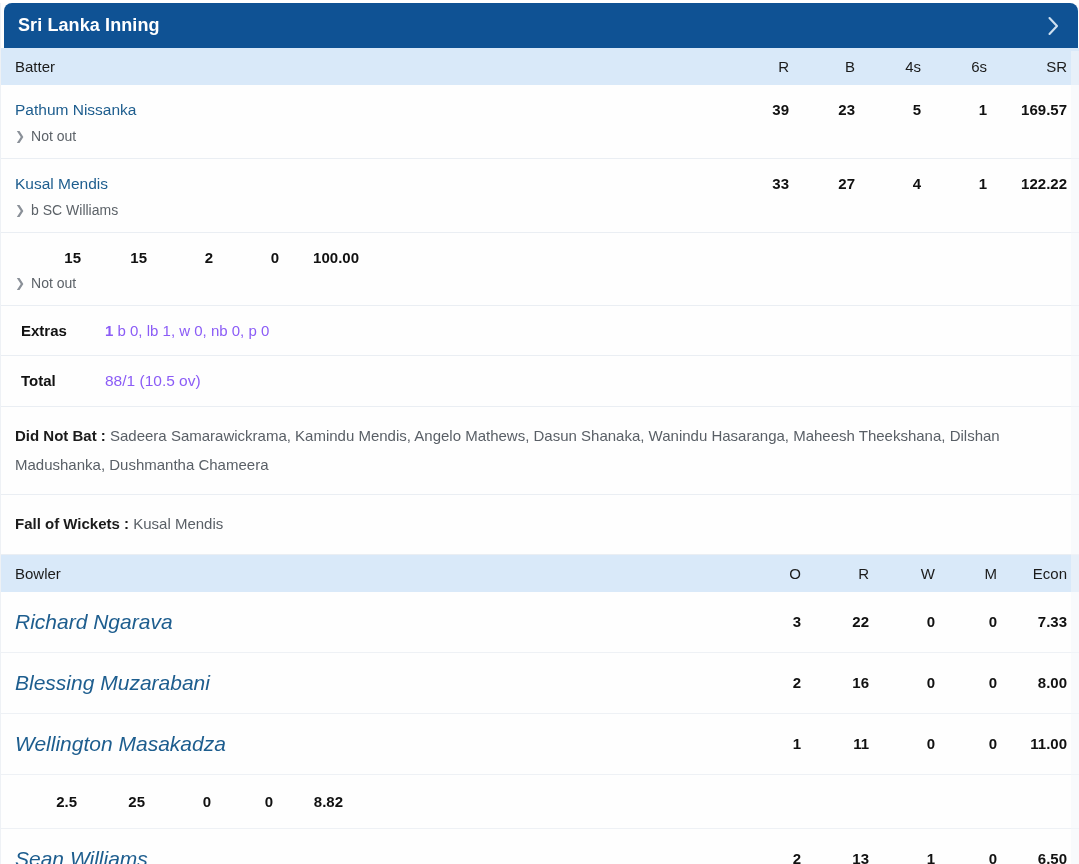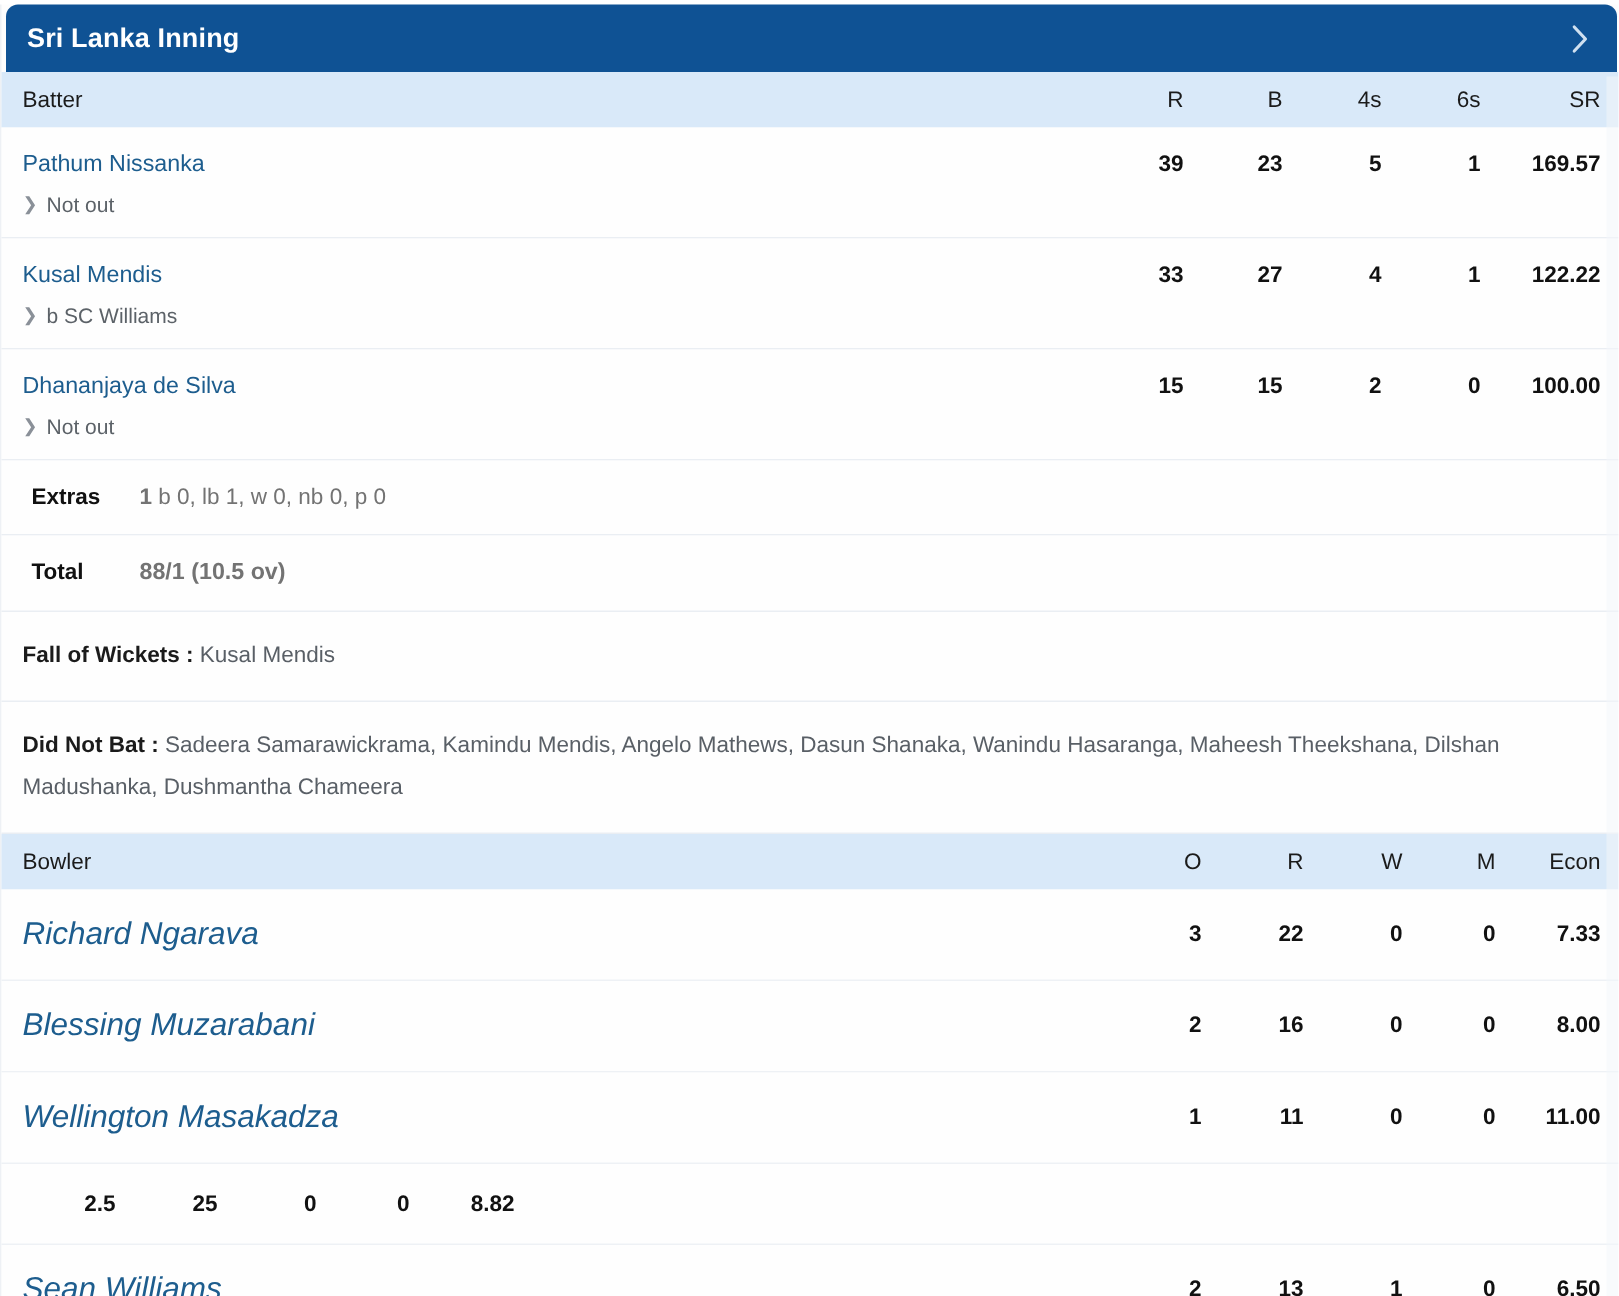--- a/index.html
+++ b/index.html
@@ -131,25 +131,25 @@
     display: flex;
     align-items: baseline;
     background: #fefefe;
   }
   .simple-row .lbl {
     font-weight: bold;
     color: #111111;
     min-width: 56px;
   }
   .simple-row .val {
-    margin-left: 16px;
-    color: #737373;
+    margin-left: 28px;
+    color: #8b5cf6;
   }
   .simple-row .val b { font-weight: bold; }
-  .total-row .val { font-weight: bold; font-size: 15.5px; }
+  .total-row .val { font-weight: normal; font-size: 15.5px; }
 
   
   .note-row {
     border-bottom: 1px solid #eaeef3;
     padding: 15px 14px 15px 14px;
     font-size: 15px;
     line-height: 1.9;
     color: #595f66;
     background: #fefefe;
   }
@@ -234,21 +234,20 @@
       <span class="num bw-sr sr">122.22</span>
     </div>
     <div class="dismissal">
       <span class="mini-chev">❯</span>
       <span>b SC Williams</span>
     </div>
   </div>
 
   <div class="batter-row">
     <div class="batter-line">
-      <span class="player-name">Dhananjaya de Silva</span>
       <span class="num bw-r">15</span>
       <span class="num bw-b">15</span>
       <span class="num bw-4s">2</span>
       <span class="num bw-6s">0</span>
       <span class="num bw-sr sr">100.00</span>
     </div>
     <div class="dismissal">
       <span class="mini-chev">❯</span>
       <span>Not out</span>
     </div>
@@ -258,27 +257,27 @@
     <span class="lbl">Extras</span>
     <span class="val"><b>1</b> <span>b 0, lb 1, w 0, nb 0, p 0</span></span>
   </div>
 
   <div class="simple-row total-row">
     <span class="lbl">Total</span>
     <span class="val">88/1 (10.5 ov)</span>
   </div>
 
   <div class="note-row">
+    <span class="note-lbl">Did Not Bat :</span>
+    <span>Sadeera Samarawickrama, Kamindu Mendis, Angelo Mathews, Dasun Shanaka, Wanindu Hasaranga, Maheesh Theekshana, Dilshan Madushanka, Dushmantha Chameera</span>
+  </div>
+
+  <div class="note-row">
     <span class="note-lbl">Fall of Wickets :</span>
     <span>Kusal Mendis</span>
-  </div>
-
-  <div class="note-row">
-    <span class="note-lbl">Did Not Bat :</span>
-    <span>Sadeera Samarawickrama, Kamindu Mendis, Angelo Mathews, Dasun Shanaka, Wanindu Hasaranga, Maheesh Theekshana, Dilshan Madushanka, Dushmantha Chameera</span>
   </div>
 
   <div class="col-head">
     <span class="name-col">Bowler</span>
     <span class="num ow-o">O</span>
     <span class="num ow-r">R</span>
     <span class="num ow-w">W</span>
     <span class="num ow-m">M</span>
     <span class="num ow-econ">Econ</span>
   </div>

